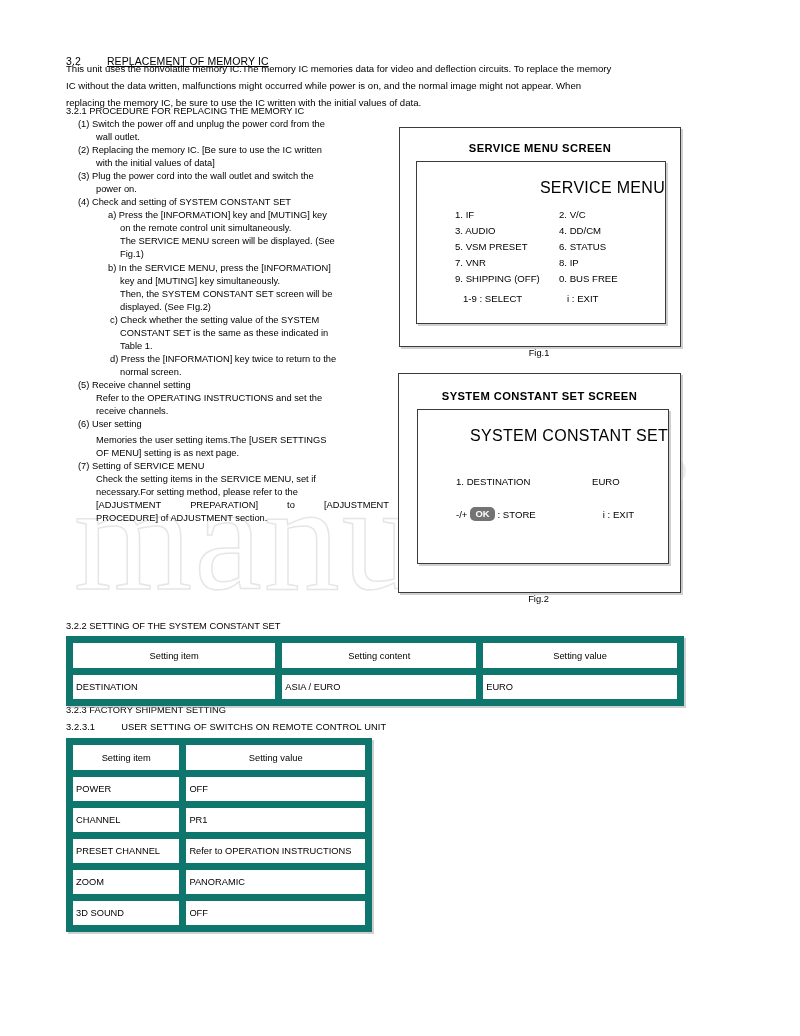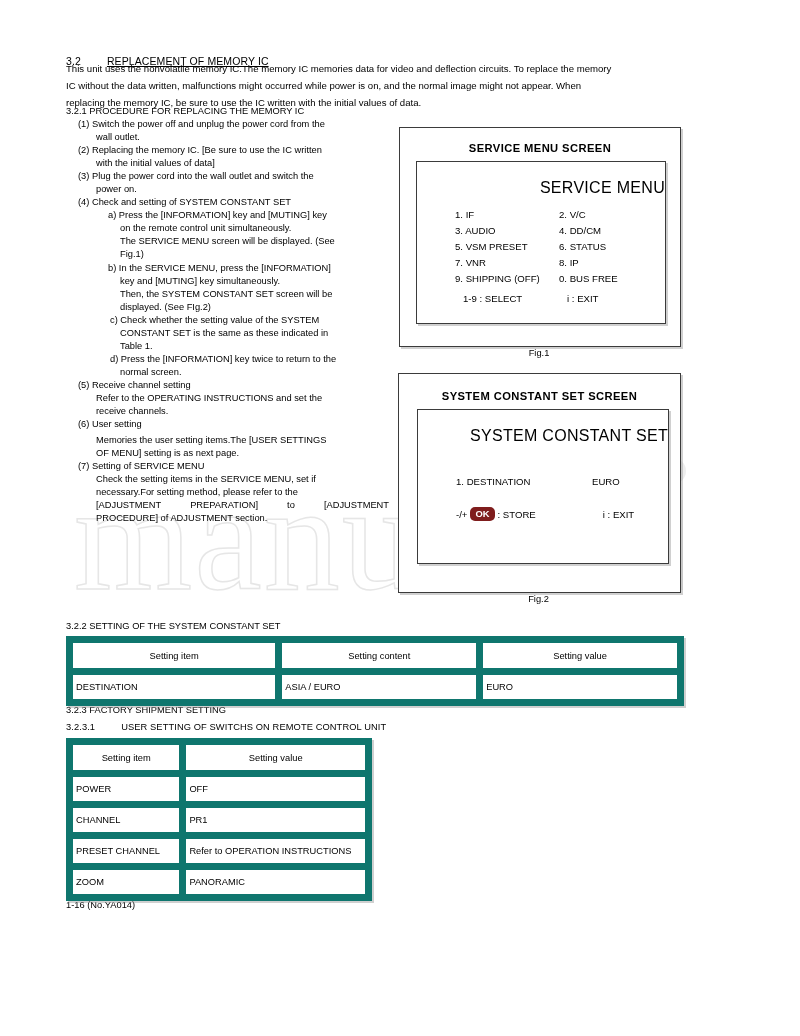--- a/index.html
+++ b/index.html
@@ -142,21 +142,21 @@
 
   .scs-keys {
     position: absolute;
     font-size: 9.6px;
     white-space: nowrap;
     display: flex;
     align-items: center;
   }
   .okbadge {
     display: inline-block;
-    background: #7f1d1d;
+    background: #737373;
     color: #ffffff;
     font-size: 9.4px;
     font-weight: bold;
     border-radius: 5px;
     padding: 1px 5px 2px 5px;
     line-height: 11px;
     margin: 0 3px;
   }
 
   .fig-cap {
@@ -347,20 +347,24 @@
           <td>PR1</td>
         </tr>
         <tr>
           <td>PRESET CHANNEL</td>
           <td>Refer to OPERATION INSTRUCTIONS</td>
         </tr>
         <tr>
           <td>ZOOM</td>
           <td>PANORAMIC</td>
         </tr>
+        <tr>
+          <td>3D SOUND</td>
+          <td>OFF</td>
+        </tr>
       </tbody>
     </table>
     <div class="tbl-cap" style="left:66px; top:869px; width:306px;">Table 2</div>
 
     <div class="footer" style="top:900px;">1-16 (No.YA014)</div>
 
   </div>
 </div>
 
 </body></html>

